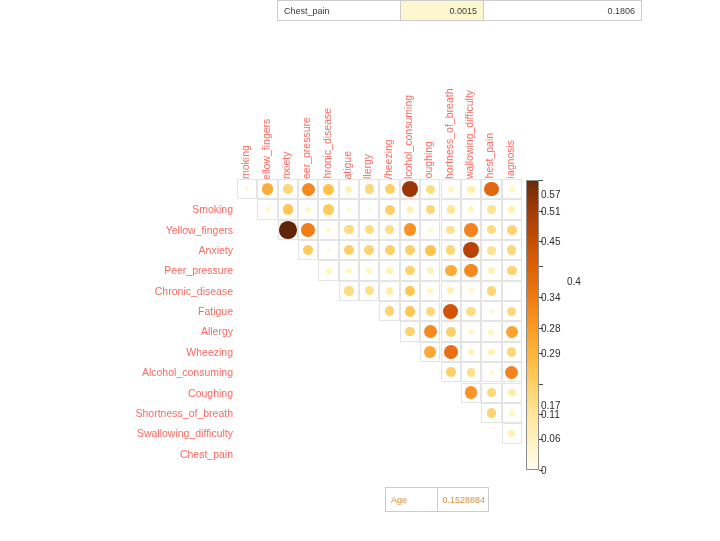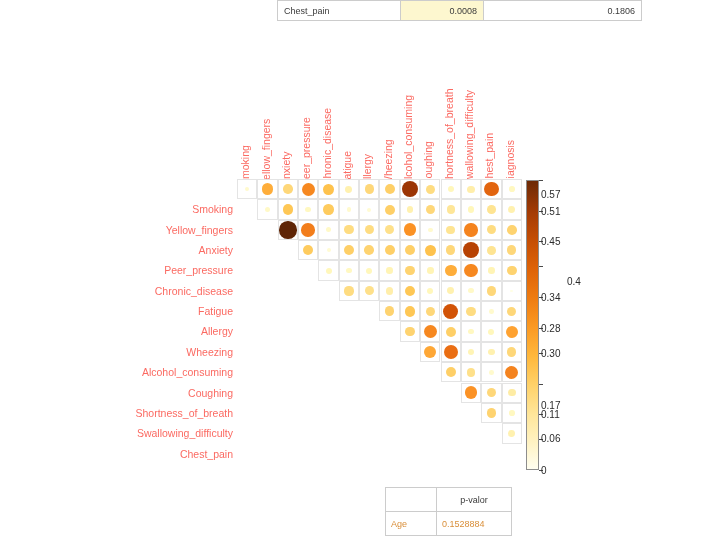--- a/index.html
+++ b/index.html
@@ -100,21 +100,21 @@
   .bt-name{color:#d98f3a;text-align:left;font-size:9px;}
   .bt-val{color:#d98f3a;text-align:left;font-size:9px;}
 </style>
 </head>
 <body>
 
 <table class="top-table">
   <tbody>
       <tr>
     <td class="tt-name">Chest_pain</td>
-    <td class="tt-hl">0.0008</td>
+    <td class="tt-hl">0.0015</td>
     <td class="tt-val">0.1806</td>
   </tr>
 </tbody>
   </table>
 
 <div id="matrix-wrap">
     <div class="col-label" style="left: 251.175px; top: 174px;">Smoking</div>
     <div class="col-label" style="left: 271.525px; top: 174px;">Yellow_fingers</div>
     <div class="col-label" style="left: 291.875px; top: 174px;">Anxiety</div>
     <div class="col-label" style="left: 312.225px; top: 174px;">Peer_pressure</div>
@@ -345,35 +345,31 @@
     <div class="cb-lab" style="top: 210.526px;">0.51</div>
     <div class="cb-tick" style="top: 241.053px;"></div>
     <div class="cb-lab" style="top: 241.053px;">0.45</div>
     <div class="cb-tick" style="top: 266.491px;"></div>
     <div class="cb-lab" style="top: 281px; margin-left: 26px;">0.4</div>
     <div class="cb-tick" style="top: 297.018px;"></div>
     <div class="cb-lab" style="top: 297.018px;">0.34</div>
     <div class="cb-tick" style="top: 327.544px;"></div>
     <div class="cb-lab" style="top: 327.544px;">0.28</div>
     <div class="cb-tick" style="top: 352.982px;"></div>
-    <div class="cb-lab" style="top: 352.982px;">0.30</div>
+    <div class="cb-lab" style="top: 352.982px;">0.29</div>
     <div class="cb-tick" style="top: 383.509px;"></div>
     <div class="cb-lab" style="top: 383.509px; margin-top: 21px;">0.17</div>
     <div class="cb-tick" style="top: 414.035px;"></div>
     <div class="cb-lab" style="top: 414.035px;">0.11</div>
     <div class="cb-tick" style="top: 439.474px;"></div>
     <div class="cb-lab" style="top: 438px;">0.06</div>
     <div class="cb-tick" style="top: 470px;"></div>
     <div class="cb-lab" style="top: 470px;">0</div>
   </div>
 
 <table class="bot-table">
   <tbody>
-      <tr>
-    <th class="bt-blank"></th>
-    <th class="bt-head">p-valor</th>
-  </tr>
   <tr>
     <td class="bt-name">Age</td>
     <td class="bt-val">0.1528884</td>
   </tr>
 </tbody>
   </table>
 
 </body></html>

